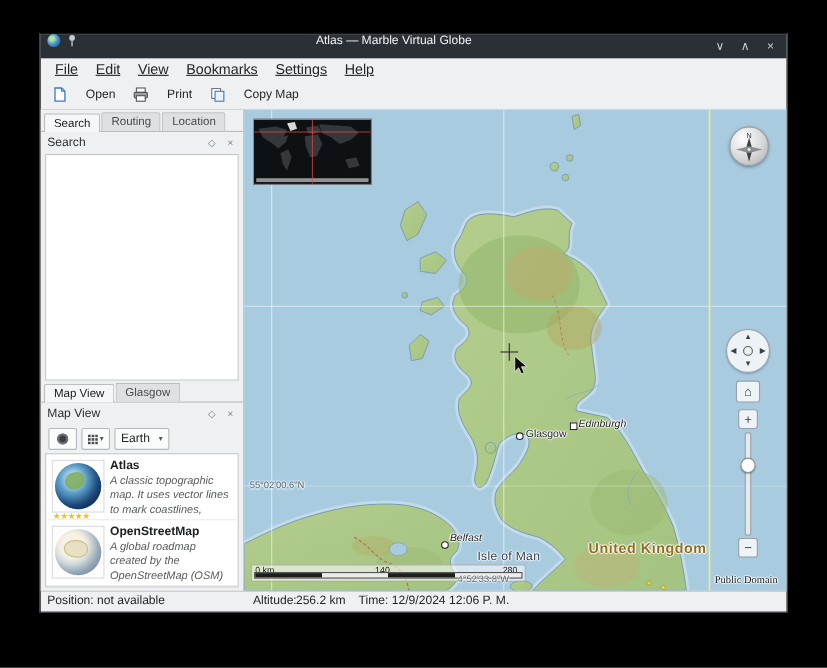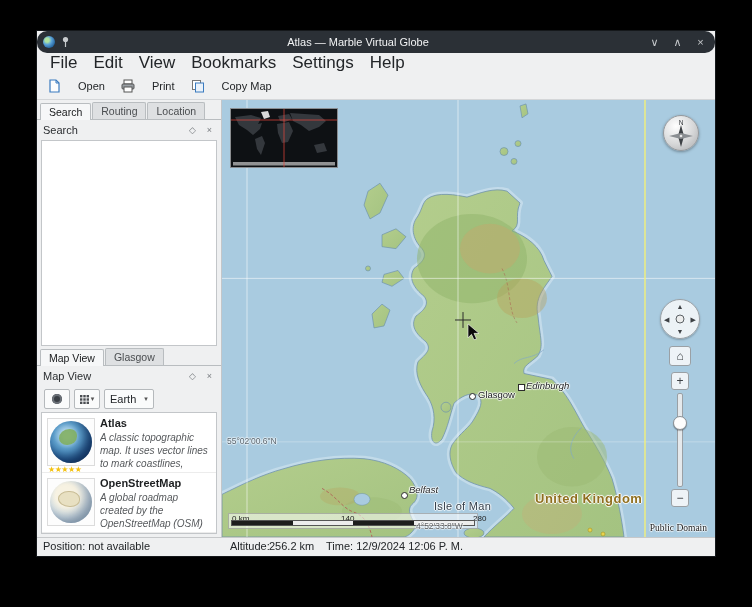--- a/index.html
+++ b/index.html
@@ -3,31 +3,31 @@
 <meta charset="utf-8">
 <style>
   html,body{margin:0;padding:0;}
   body{width:752px;height:607px;background:#000;position:relative;overflow:hidden;
        font-family:"Liberation Sans",sans-serif;-webkit-font-smoothing:antialiased;}
 
   .window{position:absolute;left:36px;top:30px;width:680px;height:527px;background:#eff0f1;
           border:1px solid #15181b;box-sizing:border-box;display:flex;flex-direction:column;}
 
   
-  .titlebar{height:22px;background:#2b3036;color:#e8e9ea;display:flex;align-items:center;
-            font-size:11px;padding:0 6px;gap:6px;flex:0 0 auto;border-radius:10px;}
+  .titlebar{height:22px;background:#2b3036;color:#e8e9ea;display:flex;align-items:flex-start;
+            font-size:11px;padding:0 6px;gap:6px;flex:0 0 auto;}
   .app-icon{width:12px;height:12px;border-radius:50%;
             background:radial-gradient(circle at 35% 35%,#aee3a0 0 18%,#5aa2d8 40%,#24639c 75%,#123a61);}
   .pin-icon{width:9px;height:12px;display:inline-block;}
   .tb-title{flex:1;text-align:center;color:#f2f3f4;}
   .tb-btn{width:17px;text-align:center;color:#c6c9cc;font-size:11px;line-height:22px;}
 
   
-  .menubar{height:19px;display:flex;align-items:center;font-size:17px;color:#232629;
-           padding-left:5px;flex:0 0 auto;}
+  .menubar{height:19px;display:flex;align-items:center;font-size:13px;color:#232629;
+           padding-left:5px;flex:0 0 auto;text-decoration:underline;}
   .menu-item{padding:2px 8px;}
 
   
   .toolbar{height:27px;display:flex;align-items:center;gap:6px;padding:0 6px;
            border-bottom:1px solid #d4d6d8;flex:0 0 auto;}
   .tool-btn{display:flex;align-items:center;gap:17px;font-size:11px;color:#232629;padding:3px 5px;border-radius:2px;}
   .tool-btn svg{display:block;}
 
   .content{flex:1;display:flex;min-height:0;}
 
@@ -371,21 +371,21 @@
         </div>
       <div class="slider-track"></div>
       <div class="slider-handle"></div>
       <div class="zoom-btn zoom-out">
           <span>−</span>
         </div>
 
       <div class="scalebar">
         <span class="lbl" style="left:3px">0 km</span>
         <span class="lbl" style="left:112px">140</span>
-        <span class="lbl" style="left:244px">280</span>
+        <span class="lbl" style="left:228px">280</span>
         <span class="bar"></span>
       </div>
 
       <span class="marker-c" style="left:247px;top:293px"></span>
       <span class="maplabel city" style="left:256px;top:289px">Glasgow</span>
       <span class="marker-s" style="left:296px;top:284px"></span>
       <span class="maplabel city" style="left:304px;top:280px;font-style:italic">Edinburgh</span>
       <span class="marker-c" style="left:179px;top:392px"></span>
       <span class="maplabel city" style="left:187px;top:384px;font-style:italic">Belfast</span>
       <span class="maplabel lab-iom" style="left:212px;top:400px">Isle of Man</span>

